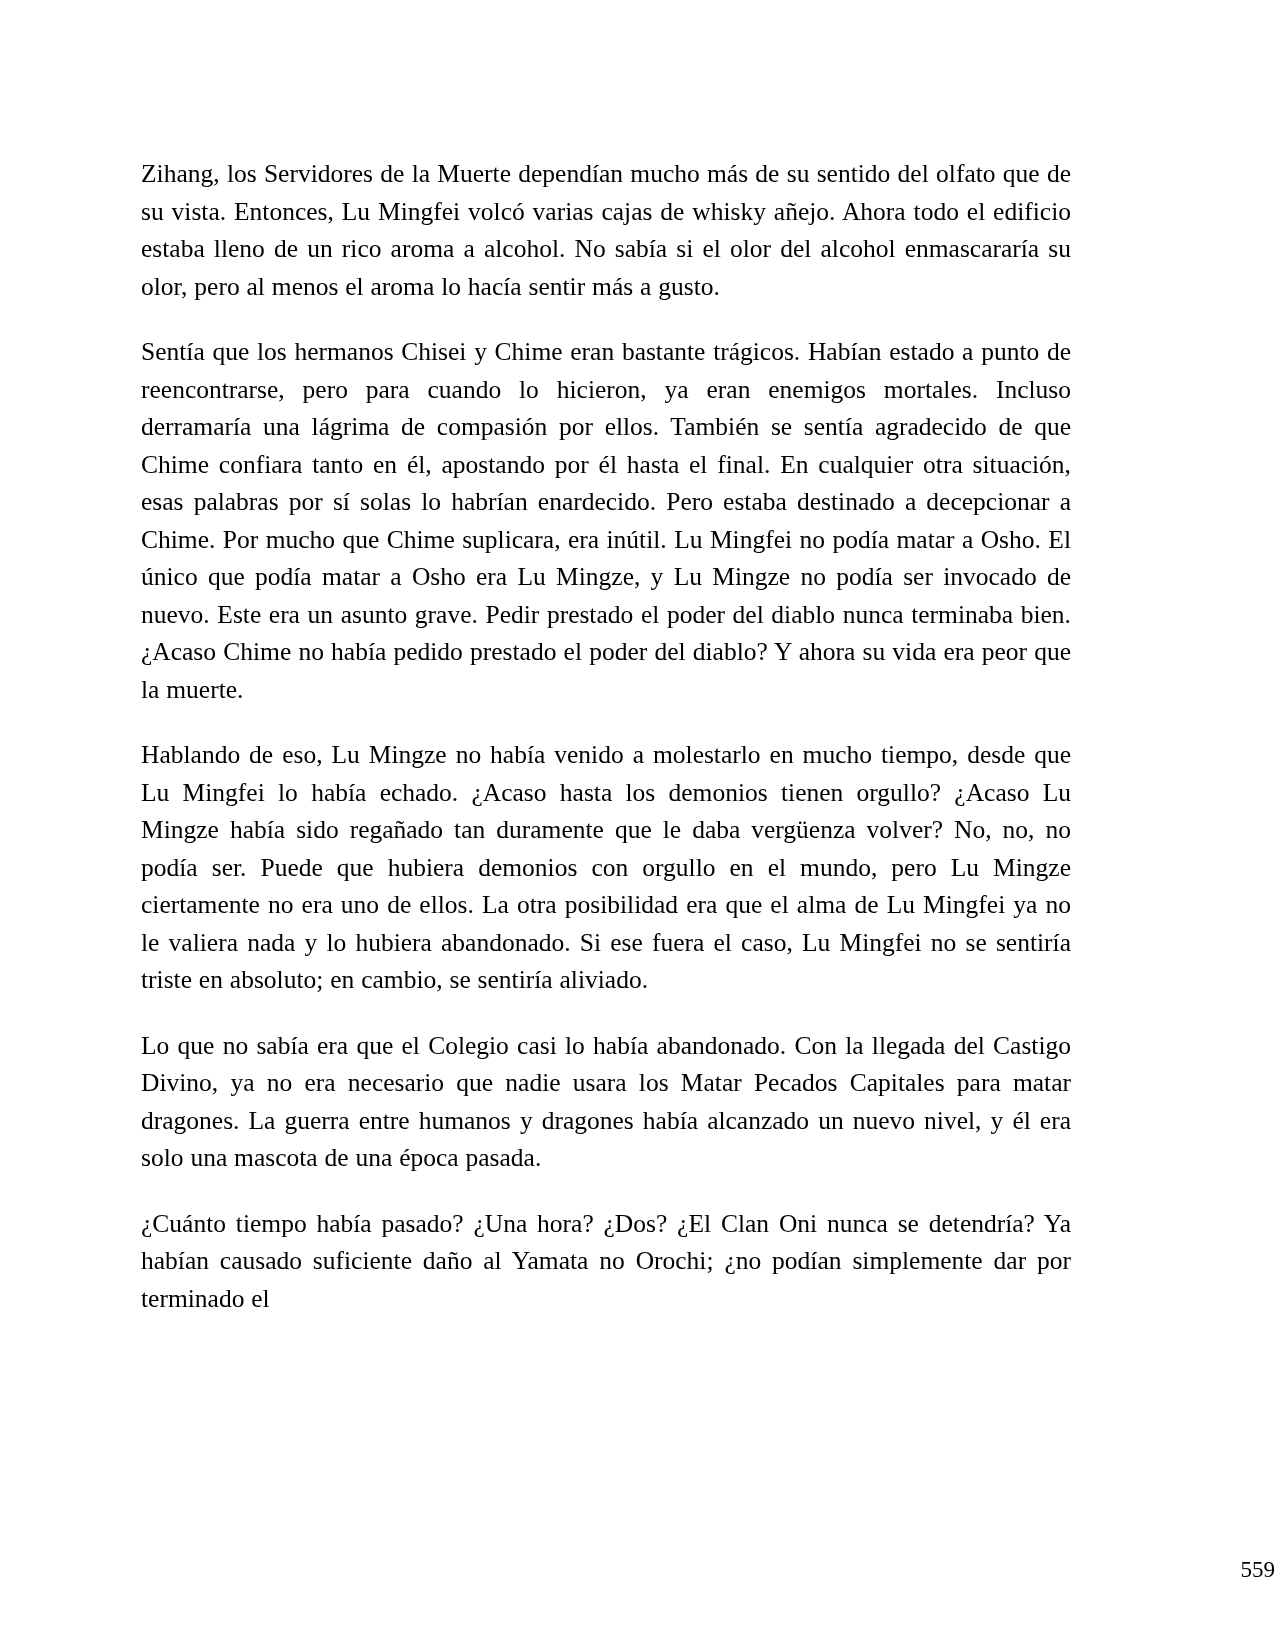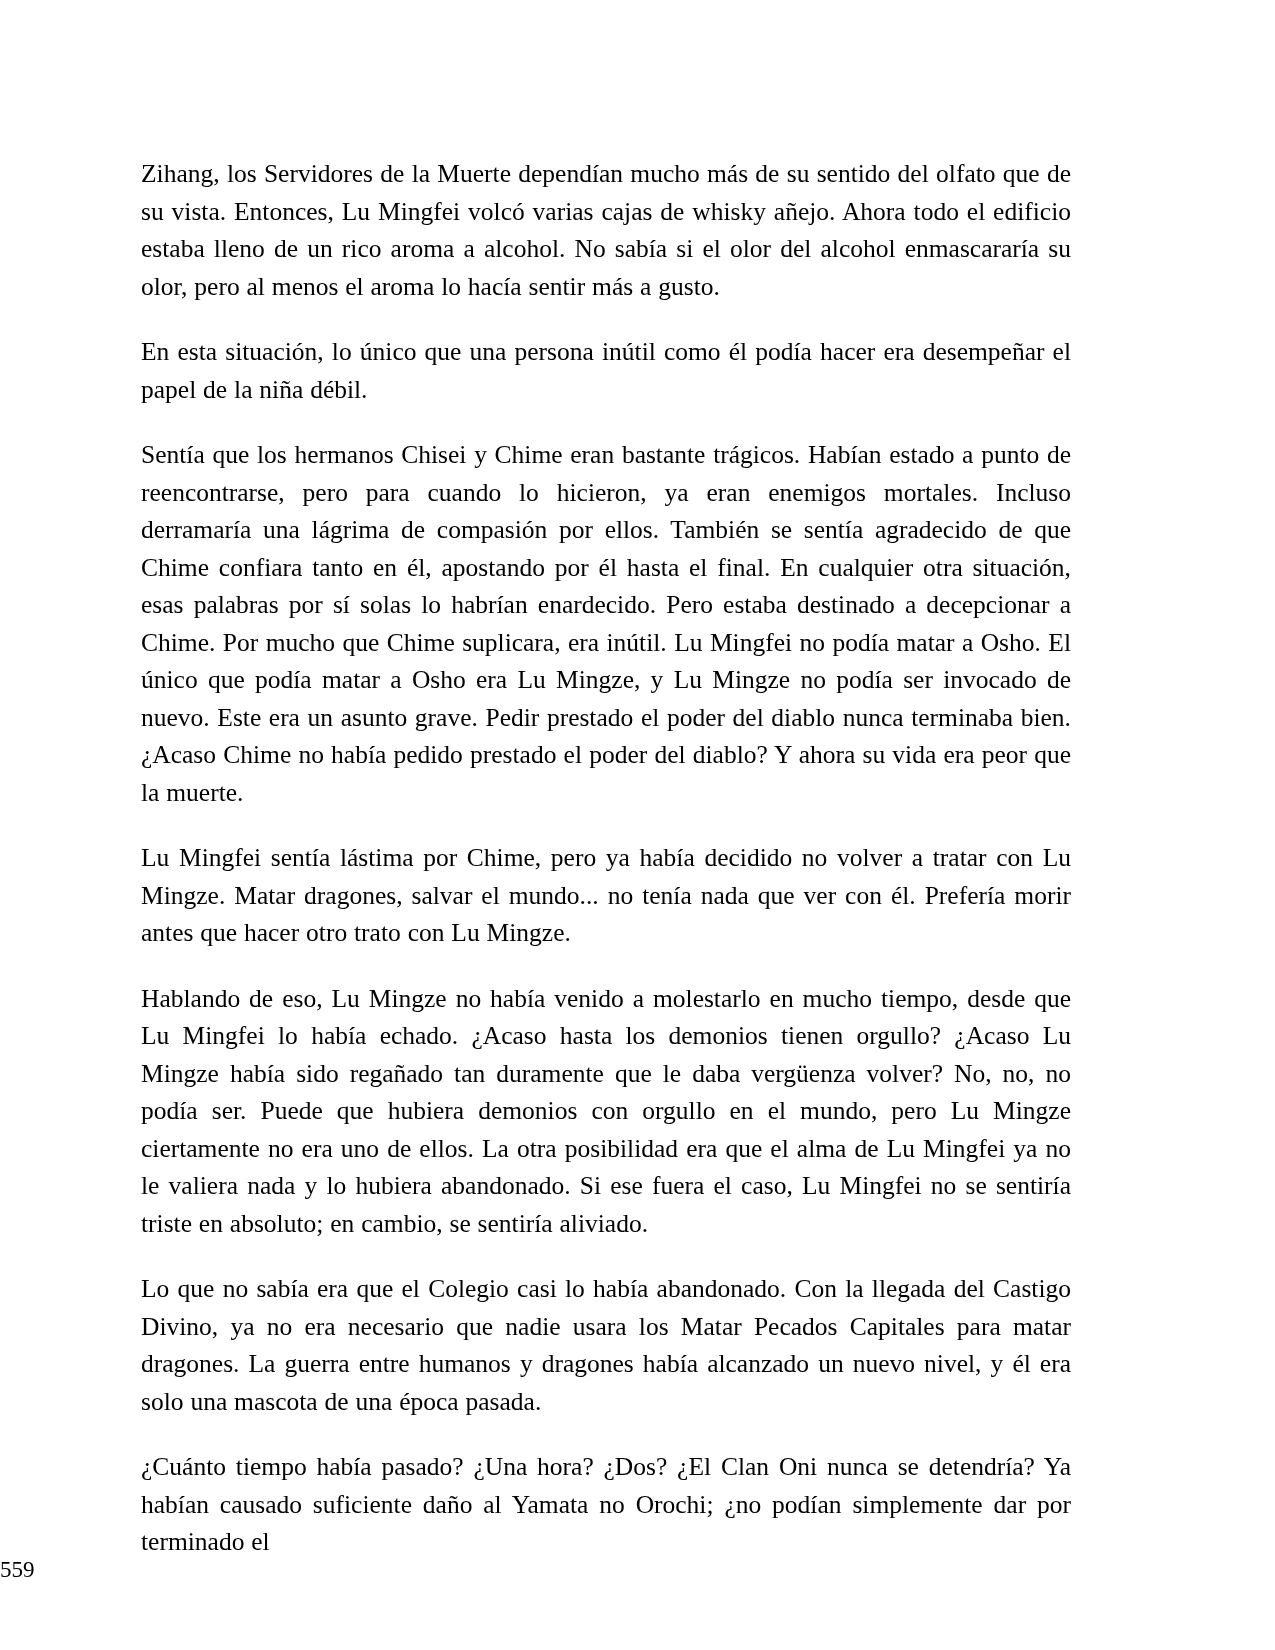--- a/index.html
+++ b/index.html
@@ -40,37 +40,35 @@
     word-spacing: 0.02em;
   }
   p.para:last-of-type {
     margin-bottom: 0;
   }
   .page-number {
     position: absolute;
     left: 0;
     top: 1540px;
     width: 1275px;
-    text-align: left;
+    text-align: right;
     font-size: 23px;
     line-height: 28px;
     font-family: "Liberation Serif", "DejaVu Serif", serif;
     color: #000000;
   }
 </style>
 </head>
 <body>
 
 <div class="page">
 
   <div class="text-column">
     <p class="para">Zihang, los Servidores de la Muerte dependían mucho más de su sentido del olfato que de su vista. Entonces, Lu Mingfei volcó varias cajas de whisky añejo. Ahora todo el edificio estaba lleno de un rico aroma a alcohol. No sabía si el olor del alcohol enmascararía su olor, pero al menos el aroma lo hacía sentir más a gusto.</p>
-    <p class="para">En esta situación, lo único que una persona inútil como él podía hacer era desempeñar el papel de la niña débil.</p>
     <p class="para">Sentía que los hermanos Chisei y Chime eran bastante trágicos. Habían estado a punto de reencontrarse, pero para cuando lo hicieron, ya eran enemigos mortales. Incluso derramaría una lágrima de compasión por ellos. También se sentía agradecido de que Chime confiara tanto en él, apostando por él hasta el final. En cualquier otra situación, esas palabras por sí solas lo habrían enardecido. Pero estaba destinado a decepcionar a Chime. Por mucho que Chime suplicara, era inútil. Lu Mingfei no podía matar a Osho. El único que podía matar a Osho era Lu Mingze, y Lu Mingze no podía ser invocado de nuevo. Este era un asunto grave. Pedir prestado el poder del diablo nunca terminaba bien. ¿Acaso Chime no había pedido prestado el poder del diablo? Y ahora su vida era peor que la muerte.</p>
-    <p class="para">Lu Mingfei sentía lástima por Chime, pero ya había decidido no volver a tratar con Lu Mingze. Matar dragones, salvar el mundo... no tenía nada que ver con él. Prefería morir antes que hacer otro trato con Lu Mingze.</p>
     <p class="para">Hablando de eso, Lu Mingze no había venido a molestarlo en mucho tiempo, desde que Lu Mingfei lo había echado. ¿Acaso hasta los demonios tienen orgullo? ¿Acaso Lu Mingze había sido regañado tan duramente que le daba vergüenza volver? No, no, no podía ser. Puede que hubiera demonios con orgullo en el mundo, pero Lu Mingze ciertamente no era uno de ellos. La otra posibilidad era que el alma de Lu Mingfei ya no le valiera nada y lo hubiera abandonado. Si ese fuera el caso, Lu Mingfei no se sentiría triste en absoluto; en cambio, se sentiría aliviado.</p>
     <p class="para">Lo que no sabía era que el Colegio casi lo había abandonado. Con la llegada del Castigo Divino, ya no era necesario que nadie usara los Matar Pecados Capitales para matar dragones. La guerra entre humanos y dragones había alcanzado un nuevo nivel, y él era solo una mascota de una época pasada.</p>
     <p class="para">¿Cuánto tiempo había pasado? ¿Una hora? ¿Dos? ¿El Clan Oni nunca se detendría? Ya habían causado suficiente daño al Yamata no Orochi; ¿no podían simplemente dar por terminado el</p>
   </div>
 
   <div class="page-number">559</div>
 
 </div>
 
 </body></html>

